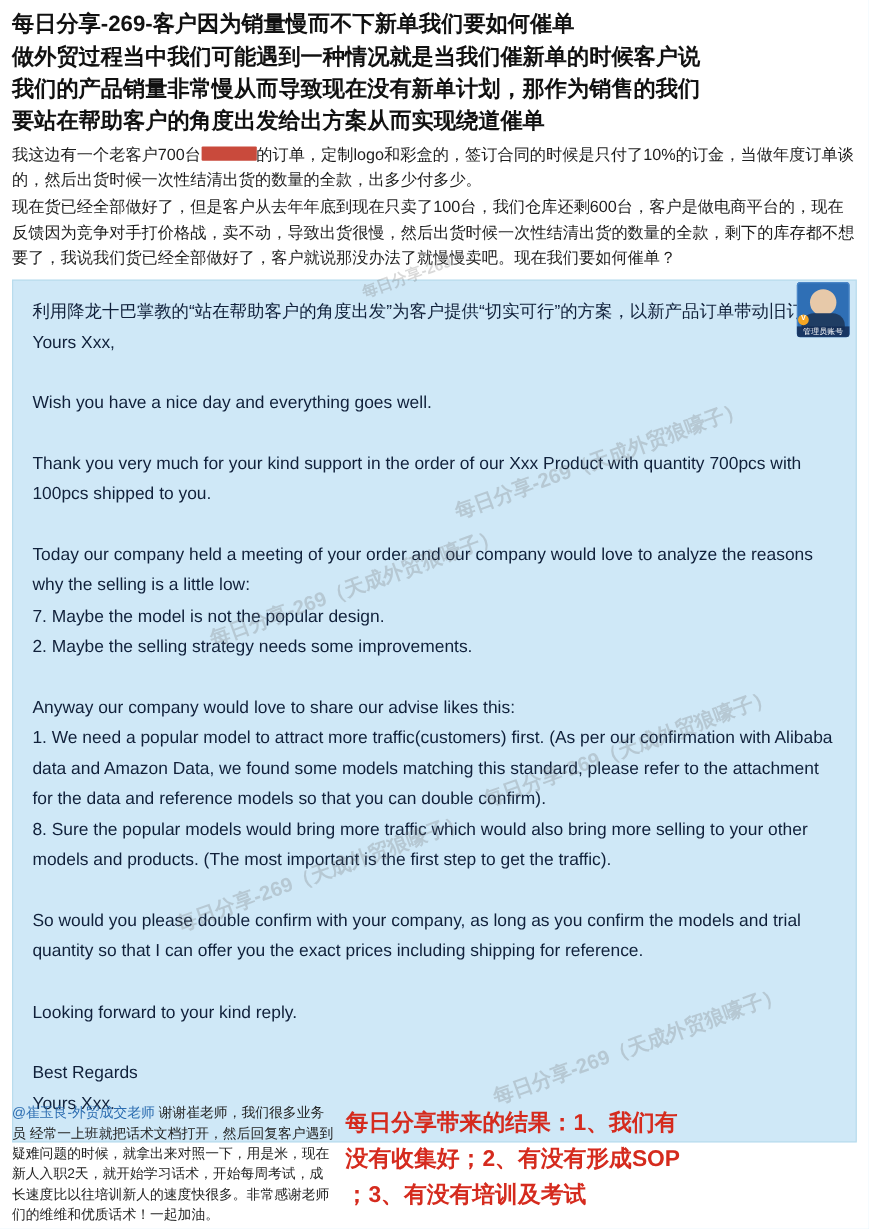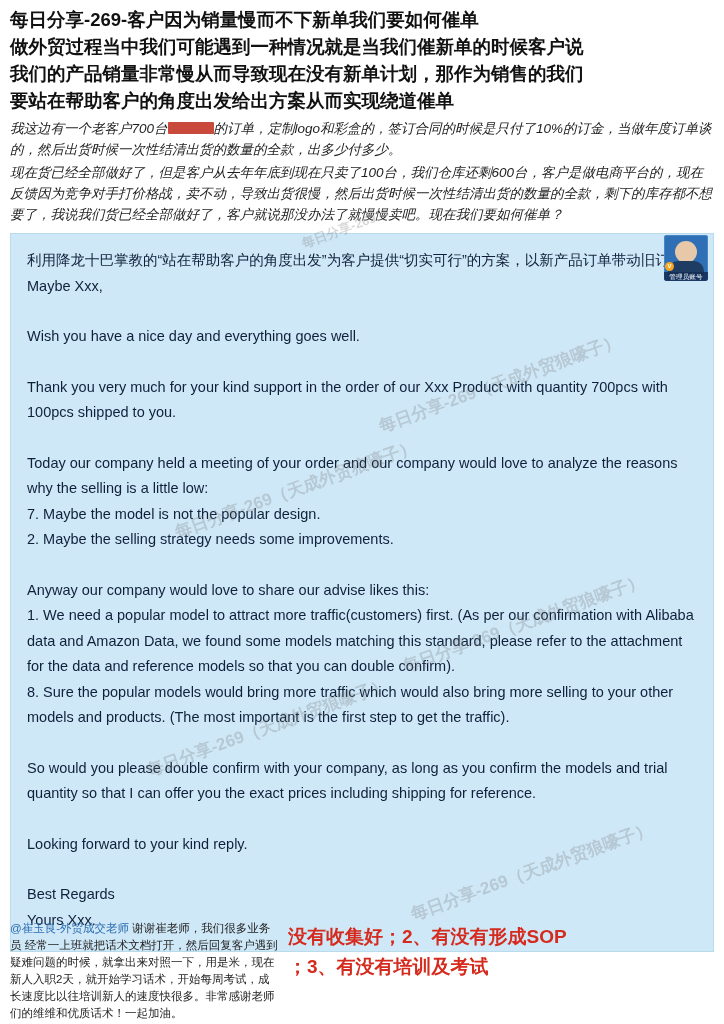--- a/index.html
+++ b/index.html
@@ -35,21 +35,20 @@
     white-space: nowrap;
   }
   .intro {
     font-size: 13.5px;
     line-height: 21px;
     color: #1d1d1d;
     margin: 4px 0 2px 0;
   }
   .intro p {
     margin: 0 0 2px 0;
-    font-style: italic;
   }
   .redact {
     display: inline-block;
     width: 46px;
     height: 12px;
     background: #c94a3c;
     vertical-align: -1px;
     border-radius: 1px;
   }
   .letter-wrap {
@@ -195,21 +194,21 @@
   <div class="intro">
     <p>
       <span>我这边有一个老客户700台</span><span class="redact"></span><span>的订单，定制logo和彩盒的，签订合同的时候是只付了10%的订金，当做年度订单谈的，然后出货时候一次性结清出货的数量的全款，出多少付多少。</span>
     </p>
     <p>现在货已经全部做好了，但是客户从去年年底到现在只卖了100台，我们仓库还剩600台，客户是做电商平台的，现在反馈因为竞争对手打价格战，卖不动，导致出货很慢，然后出货时候一次性结清出货的数量的全款，剩下的库存都不想要了，我说我们货已经全部做好了，客户就说那没办法了就慢慢卖吧。现在我们要如何催单？</p>
   </div>
 
   <div class="letter-wrap">
     <div class="letter">
       <p>利用降龙十巴掌教的“站在帮助客户的角度出发”为客户提供“切实可行”的方案，以新产品订单带动旧订单</p>
-      <p>Maybe Xxx,</p>
+      <p>Yours Xxx,</p>
       <p class="blank"></p>
       <p>Wish you have a nice day and everything goes well.</p>
       <p class="blank"></p>
       <p>Thank you very much for your kind support in the order of our Xxx Product with quantity 700pcs with 100pcs shipped to you.</p>
       <p class="blank"></p>
       <p>Today our company held a meeting of your order and our company would love to analyze the reasons why the selling is a little low:</p>
       <p>7. Maybe the model is not the popular design.</p>
       <p>2. Maybe the selling strategy needs some improvements.</p>
       <p class="blank"></p>
       <p>Anyway our company would love to share our advise likes this:</p>
@@ -231,20 +230,21 @@
       <div class="tag">管理员账号</div>
     </div>
   </div>
 
   <div class="footer">
     <div class="comment">
       <span class="user">@崔玉良-外贸成交老师</span>
       <span>谢谢崔老师，我们很多业务员 经常一上班就把话术文档打开，然后回复客户遇到疑难问题的时候，就拿出来对照一下，用是米，现在新人入职2天，就开始学习话术，开始每周考试，成长速度比以往培训新人的速度快很多。非常感谢老师们的维维和优质话术！一起加油。</span>
     </div>
     <div class="conclusion">
+      <span class="l">每日分享带来的结果：1、我们有</span>
       <span class="l">没有收集好；2、有没有形成SOP</span>
       <span class="l">；3、有没有培训及考试</span>
     </div>
   </div>
 
   <div class="wm wm1 small">每日分享-269</div>
   <div class="wm wm2">每日分享-269（天成外贸狼嚎子）</div>
   <div class="wm wm3">每日分享-269（天成外贸狼嚎子）</div>
   <div class="wm wm4">每日分享-269（天成外贸狼嚎子）</div>
   <div class="wm wm5">每日分享-269（天成外贸狼嚎子）</div>

